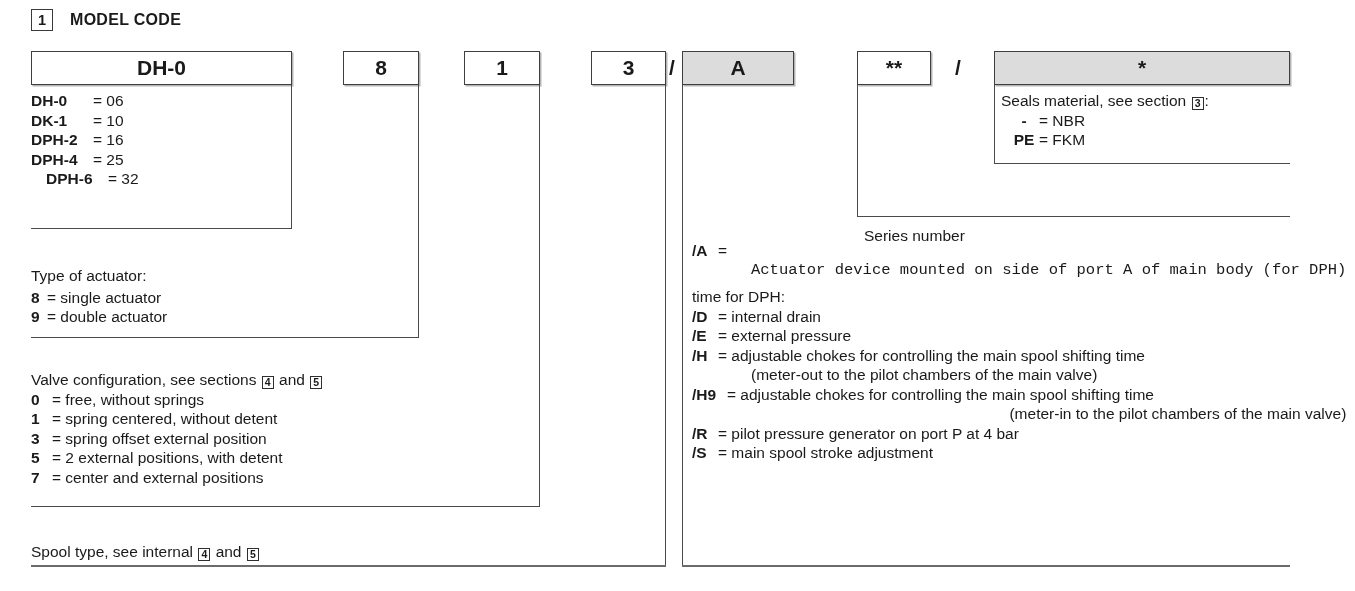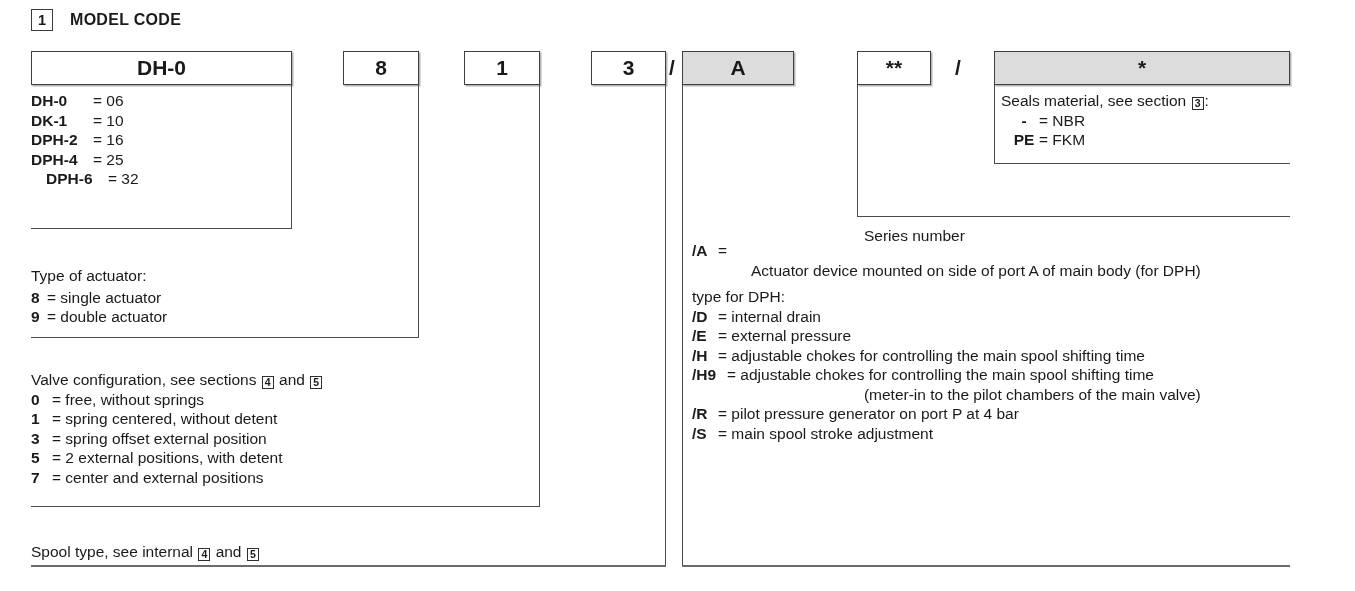--- a/index.html
+++ b/index.html
@@ -232,43 +232,44 @@
 
 <div class="abs" style="left:692px; top:234px;">
 
 
   <div style="height:7px;"></div>
 
   <div class="txt row">
     <span class="key" style="width:26px;">/A</span>
     <span class="eq">=&nbsp;</span>
   </div>
-  <div class="txt" style="padding-left:59px;">Actuator device mounted on side of port A of main body (for DPH)</div>
+  <div class="txt" style="padding-left:59px;font-family:Liberation Mono, monospace;">Actuator device mounted on side of port A of main body (for DPH)</div>
 
   <div style="height:7px;"></div>
 
-  <div class="txt">type for DPH:</div>
+  <div class="txt">time for DPH:</div>
 
   <div class="txt row">
     <span class="key" style="width:26px;">/D</span>
     <span class="eq">=&nbsp;</span>
     <span>internal drain</span>
   </div>
 
   <div class="txt row">
     <span class="key" style="width:26px;">/E</span>
     <span class="eq">=&nbsp;</span>
     <span>external pressure</span>
   </div>
 
   <div class="txt row">
     <span class="key" style="width:26px;">/H</span>
     <span class="eq">=&nbsp;</span>
     <span>adjustable chokes for controlling the main spool shifting time</span>
   </div>
+  <div class="txt" style="padding-left:59px;">(meter-out to the pilot chambers of the main valve)</div>
 
   <div class="txt row">
     <span class="key" style="width:35px;">/H9</span>
     <span class="eq">=&nbsp;</span>
     <span>adjustable chokes for controlling the main spool shifting time</span>
   </div>
   <div class="txt" style="padding-left:59px;text-align:right;">(meter-in to the pilot chambers of the main valve)</div>
 
   <div class="txt row">
     <span class="key" style="width:26px;">/R</span>

